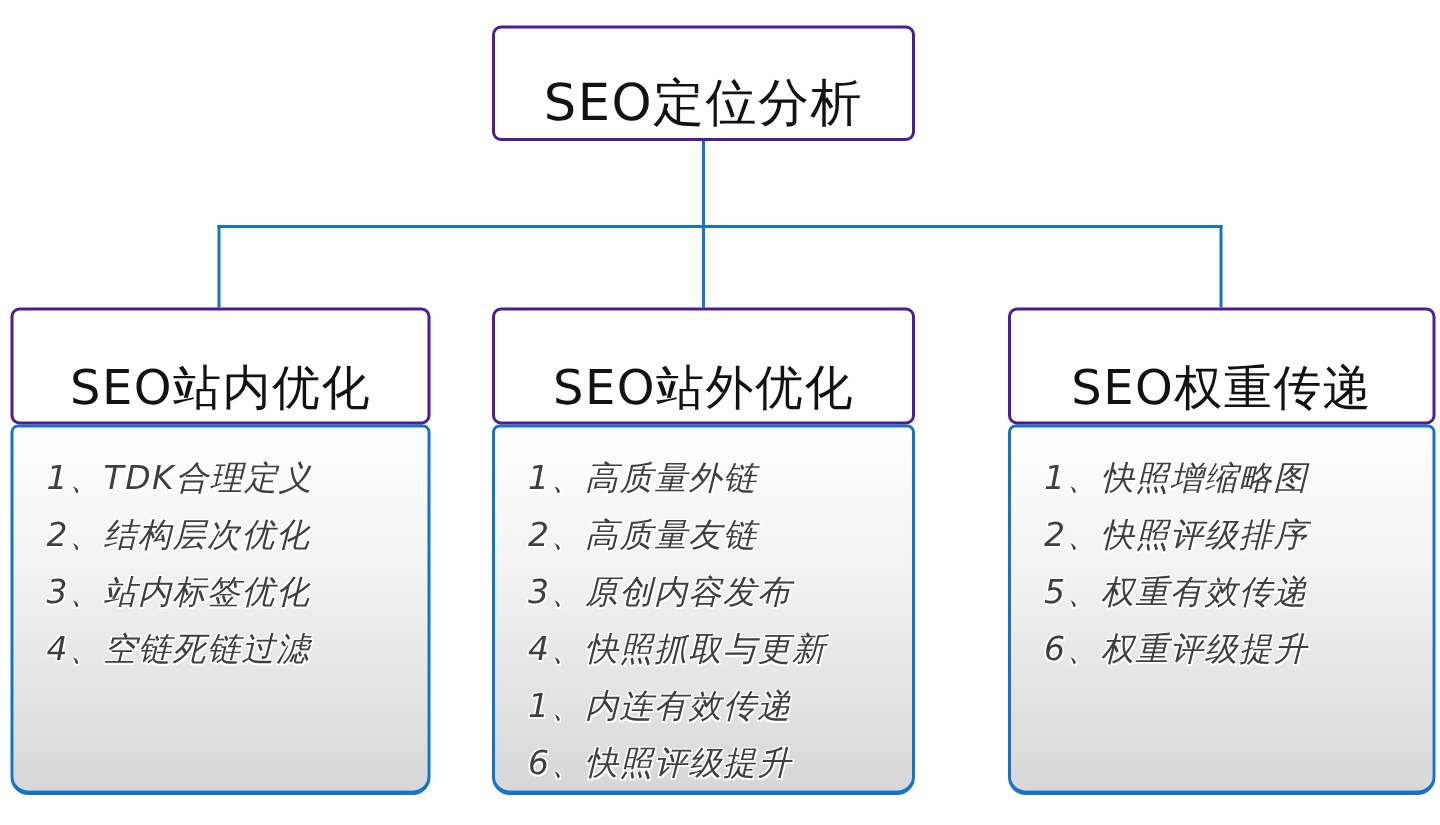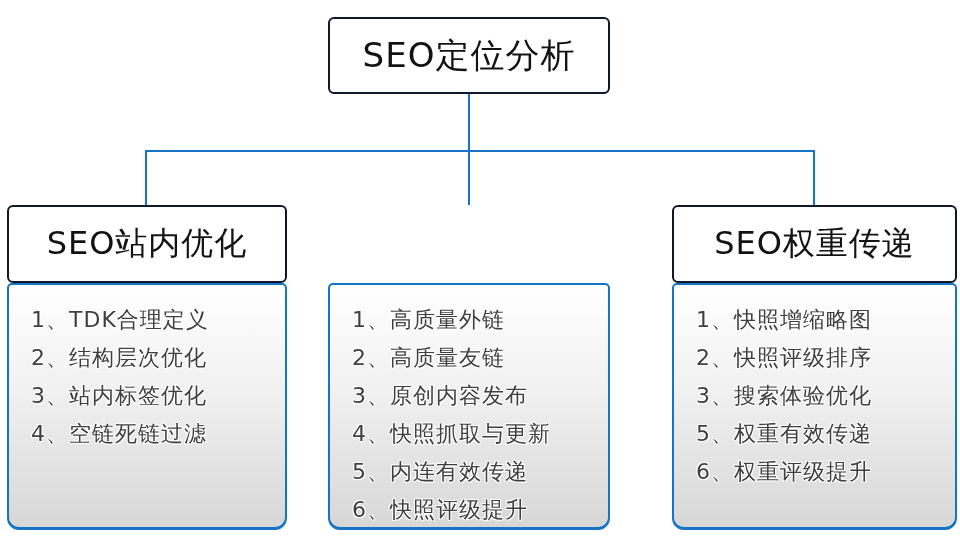--- a/index.html
+++ b/index.html
@@ -3,32 +3,32 @@
 <meta charset="utf-8">
 <style>
   html,body { margin:0; padding:0; background:#fff; }
   .canvas {
     position:relative; width:960px; height:550px; background:#ffffff;
     font-family:"DejaVu Sans","Liberation Sans",sans-serif; overflow:hidden;
   }
   .line { position:absolute; background:#1574C4; }
   .node {
     position:absolute; box-sizing:border-box; background:#ffffff;
-    border:2px solid #0f172a; border-radius:6px;
-    display:flex; align-items:center; justify-content:center;
+    border:2px solid #4c1d95; border-radius:6px;
+    display:flex; align-items:flex-end; justify-content:center;
     color:#121212; letter-spacing:1px;
   }
   .root-box { left:328px; top:17px; width:282px; height:77px; font-size:34px; }
   .hdr { top:205px; height:78px; font-size:32px; border-radius:6px; z-index:2; }
   .bodybox {
     position:absolute; top:283px; height:247px; box-sizing:border-box;
     background:linear-gradient(180deg,#ffffff 0%,#f0f0f0 45%,#d7d7d7 100%);
     border:2px solid #1574C4; border-bottom-width:3px;
     border-radius:5px 5px 12px 12px;
-    padding:16px 0 16px 22px; z-index:1;
+    padding:16px 0 16px 22px; z-index:1;font-style:italic;
   }
   .item {
     font-size:22px; line-height:38px; color:#3f3f3f; letter-spacing:1px;
     white-space:nowrap;
     text-shadow:1px 1px 0 #ffffff,-1px -1px 0 #ffffff,1px -1px 0 #ffffff,-1px 1px 0 #ffffff;
   }
   .col1 { left:7px;   width:280px; }
   .col2 { left:328px; width:282px; }
   .col3 { left:672px; width:285px; }
 </style>
@@ -50,33 +50,35 @@
   <div class="node hdr col1">
     <span>SEO站内优化</span>
   </div>
   <div class="bodybox col1">
     <div class="item">1、TDK合理定义</div>
     <div class="item">2、结构层次优化</div>
     <div class="item">3、站内标签优化</div>
     <div class="item">4、空链死链过滤</div>
   </div>
 
+  <div class="node hdr col2">
+    <span>SEO站外优化</span>
+  </div>
   <div class="bodybox col2">
     <div class="item">1、高质量外链</div>
     <div class="item">2、高质量友链</div>
     <div class="item">3、原创内容发布</div>
     <div class="item">4、快照抓取与更新</div>
-    <div class="item">5、内连有效传递</div>
+    <div class="item">1、内连有效传递</div>
     <div class="item">6、快照评级提升</div>
   </div>
 
   <div class="node hdr col3">
     <span>SEO权重传递</span>
   </div>
   <div class="bodybox col3">
     <div class="item">1、快照增缩略图</div>
     <div class="item">2、快照评级排序</div>
-    <div class="item">3、搜索体验优化</div>
     <div class="item">5、权重有效传递</div>
     <div class="item">6、权重评级提升</div>
   </div>
 
 </div>
 
 </body></html>

